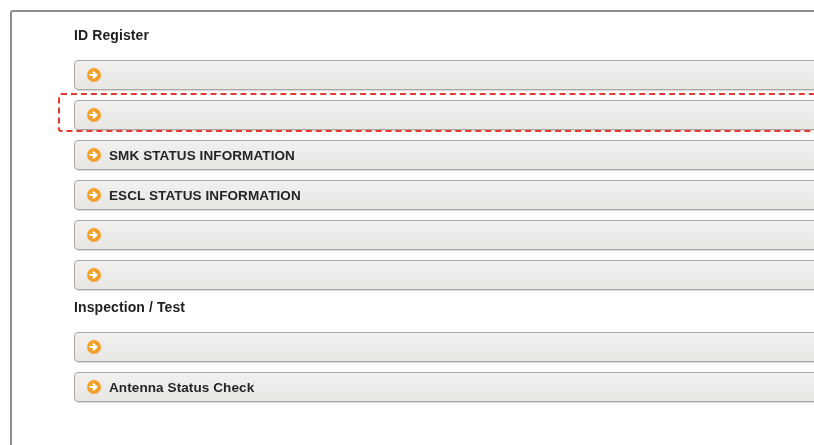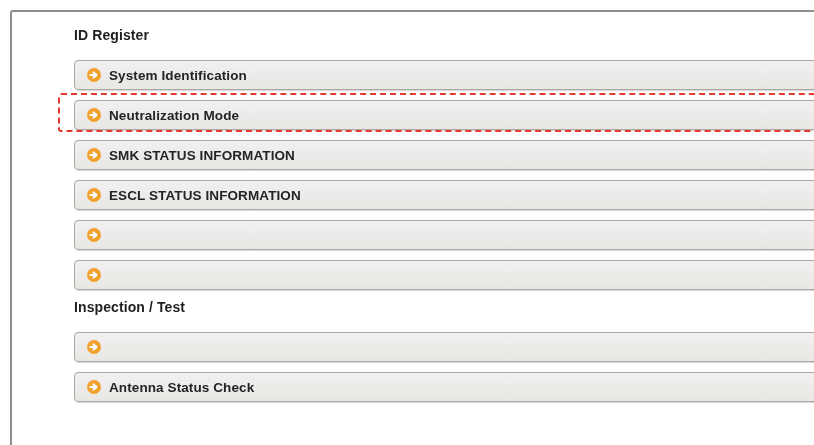--- a/index.html
+++ b/index.html
@@ -91,30 +91,28 @@
 <div class="screen">
   <div class="panel">
 
     <div class="section-label">ID Register</div>
 
     <div class="menu-btn">
       <svg class="icon" viewBox="0 0 14 14">
         <circle cx="7" cy="7" r="7"></circle>
         <path d="M3.4 7 H8.6 M6.4 4.3 L9.6 7 L6.4 9.7"></path>
       </svg>
-      <span class="btn-label">System Identification</span>
     </div>
 
     <div class="menu-btn">
       <div class="highlight-box"></div>
       <svg class="icon" viewBox="0 0 14 14">
         <circle cx="7" cy="7" r="7"></circle>
         <path d="M3.4 7 H8.6 M6.4 4.3 L9.6 7 L6.4 9.7"></path>
       </svg>
-      <span class="btn-label">Neutralization Mode</span>
     </div>
 
     <div class="menu-btn">
       <svg class="icon" viewBox="0 0 14 14">
         <circle cx="7" cy="7" r="7"></circle>
         <path d="M3.4 7 H8.6 M6.4 4.3 L9.6 7 L6.4 9.7"></path>
       </svg>
       <span class="btn-label">SMK STATUS INFORMATION</span>
     </div>
 

